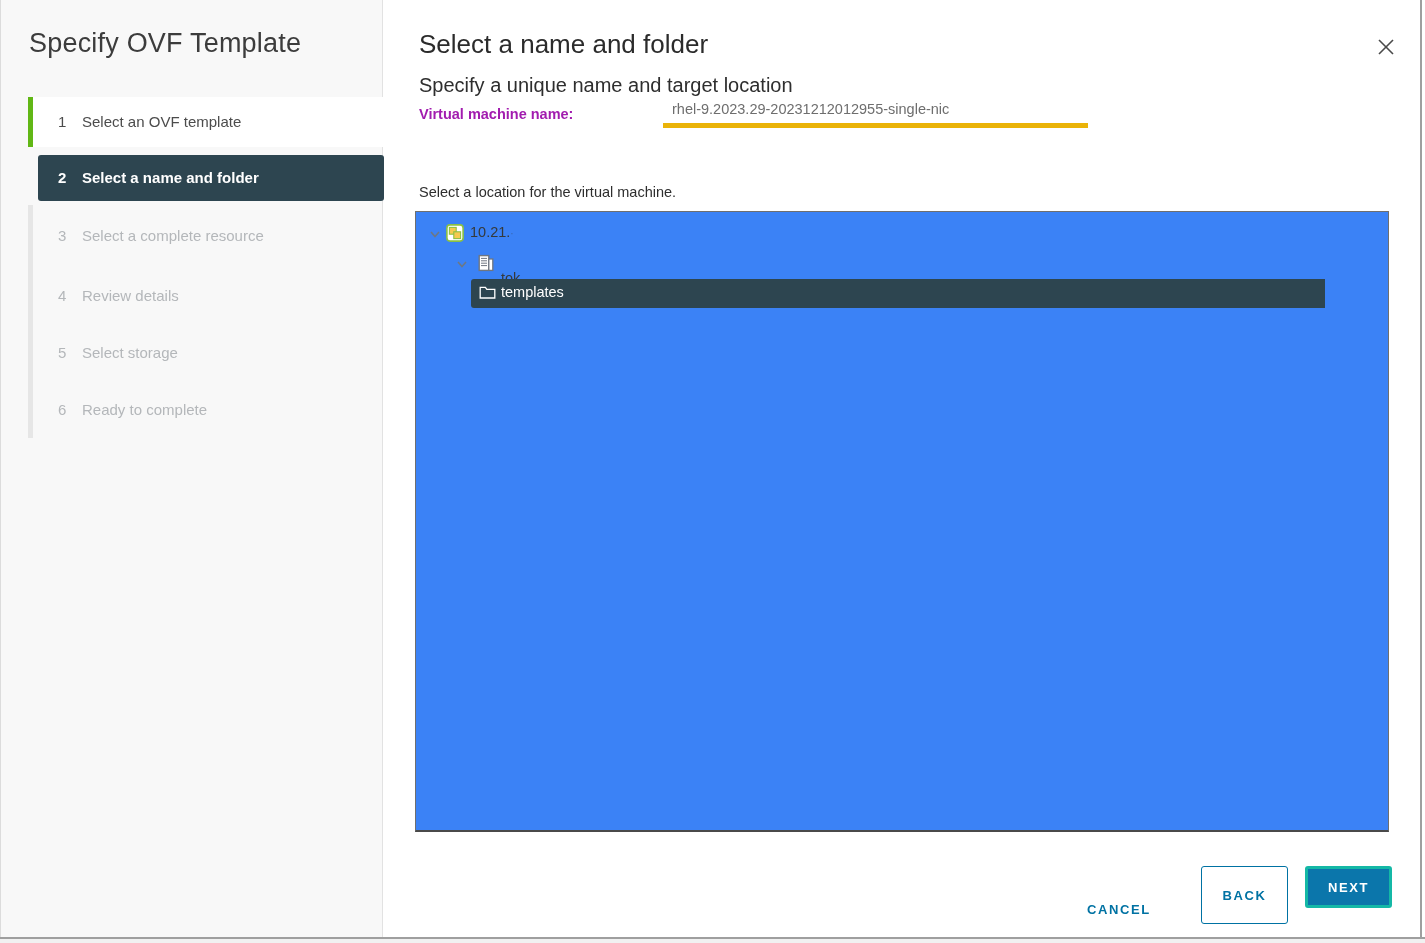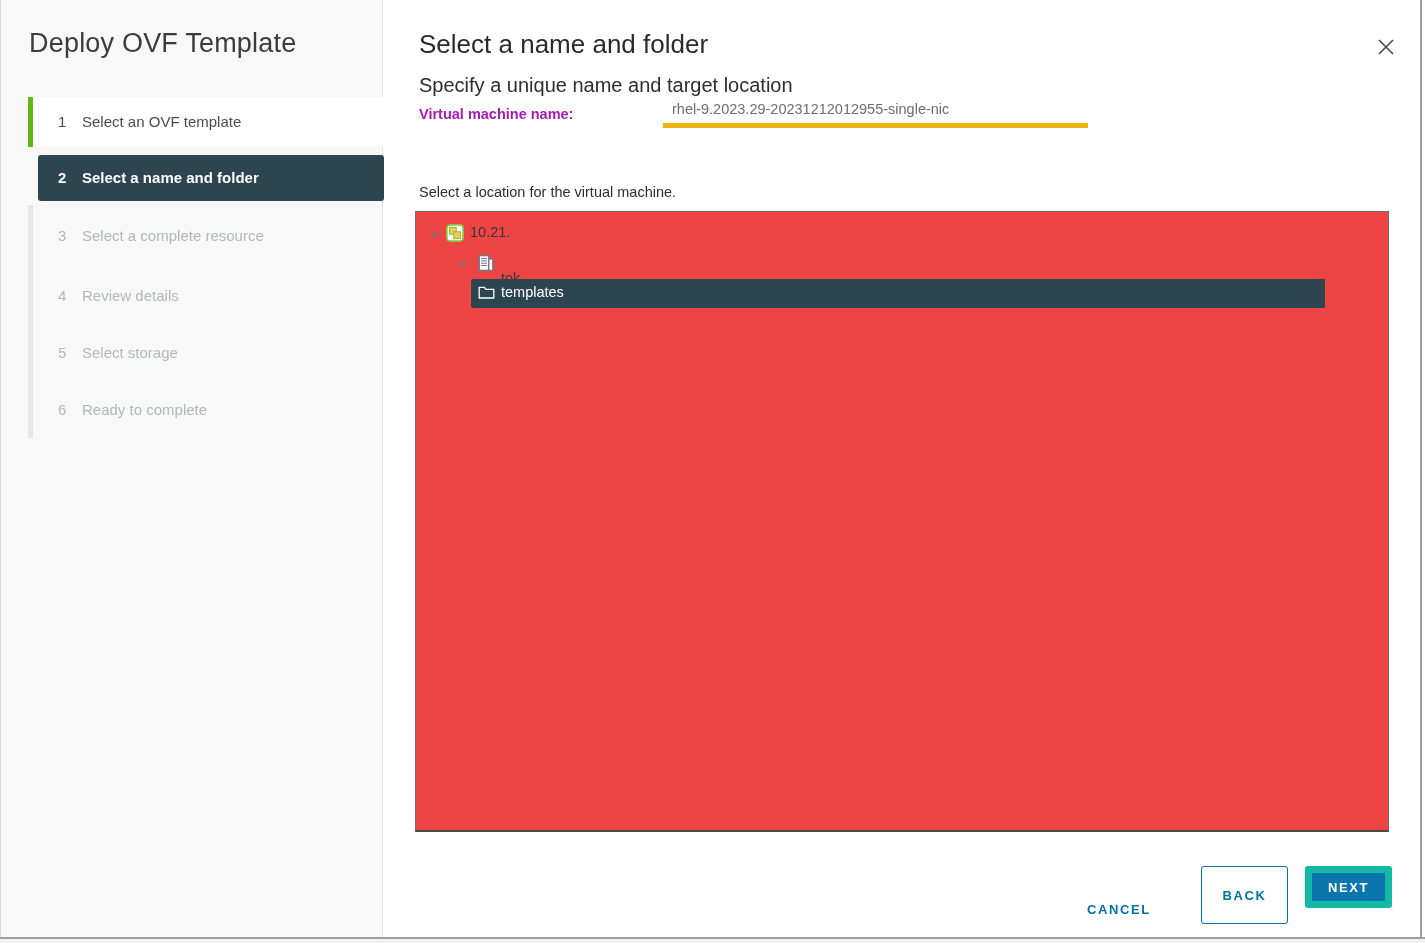--- a/index.html
+++ b/index.html
@@ -73,22 +73,23 @@
     font-family:Liberation Sans, sans-serif;
     font-size:14.5px; color:#6e6e6e; padding:0 0 4px 9px; outline:none;
   }
   .location-label {
     position:absolute; left:35px; top:184px;
     font-size:14.5px; font-weight:400; color:#2e2e2e;
   }
   
   .tree-box {
     position:absolute; left:31px; top:211px; width:974px; height:621px;
-    background:#ef4444; border:1px solid #6f6f6f; border-bottom:2px solid #4a4a4a;
+    background:#3b82f6; border:1px solid #6f6f6f; border-bottom:2px solid #4a4a4a;
     overflow:hidden;
+    text-align:right;
   }
   .tree-row { position:absolute; left:0; width:100%; height:29px; font-size:14.5px; color:#35393b; }
   .tree-row .caret  { position:absolute; top:8px; width:12px; height:12px; cursor:pointer; }
   .tree-row .t-icon { position:absolute; top:5px; width:18px; height:18px; }
   .tree-row .t-lbl  { position:absolute; top:5px; white-space:nowrap; }
   .redacted { opacity:.4; font-size:10px; letter-spacing:5px; }
   #tree-row-0 { top:7px; }  #tree-row-0 .caret{left:13px;} #tree-row-0 .t-icon{left:30px;} #tree-row-0 .t-lbl{left:54px;}
   #tree-row-1 { top:37px; } #tree-row-1 .caret{left:40px;} #tree-row-1 .t-icon{left:61px;} #tree-row-1 .t-lbl{left:85px;margin-top:16px;}
   #tree-row-2 { top:67px; left:55px; width:854px; background:#2d4550; border-radius:3px 0 0 3px; color:#ffffff; }
   #tree-row-2 .t-icon{left:7px;} #tree-row-2 .t-lbl{left:30px;}
@@ -100,30 +101,30 @@
     font-size:13px; font-weight:700; letter-spacing:1.6px; color:#0072a3; cursor:pointer;margin-top:24px;
   }
   .btn-back {
     position:absolute; left:817px; top:866px; width:87px; height:58px;
     background:#fff; border:1.5px solid #0072a3; border-radius:3px;
     font-family:"Liberation Sans", sans-serif;
     font-size:13px; font-weight:700; letter-spacing:1.6px; color:#0072a3; cursor:pointer;
   }
   .btn-next {
     position:absolute; left:921px; top:866px; width:87px; height:42px;
-    background:#0b76ab; border:7px solid #14b8a6; border-radius:3px;
+    background:#0b76ab; border:3px solid #14b8a6; border-radius:3px;
     font-family:"Liberation Sans", sans-serif;
     font-size:13px; font-weight:700; letter-spacing:1.6px; color:#ffffff; cursor:pointer;
   }
 </style>
 </head>
 <body>
 
 <div class="sidebar">
-  <div class="wizard-title">Deploy OVF Template</div>
+  <div class="wizard-title">Specify OVF Template</div>
 
   <div class="step-track"></div>
   <div class="step-bar-green"></div>
 
   <div class="step-done">
     <span class="num">1</span>
     <span class="lbl">Select an OVF template</span>
   </div>
 
   <div class="step-current">

